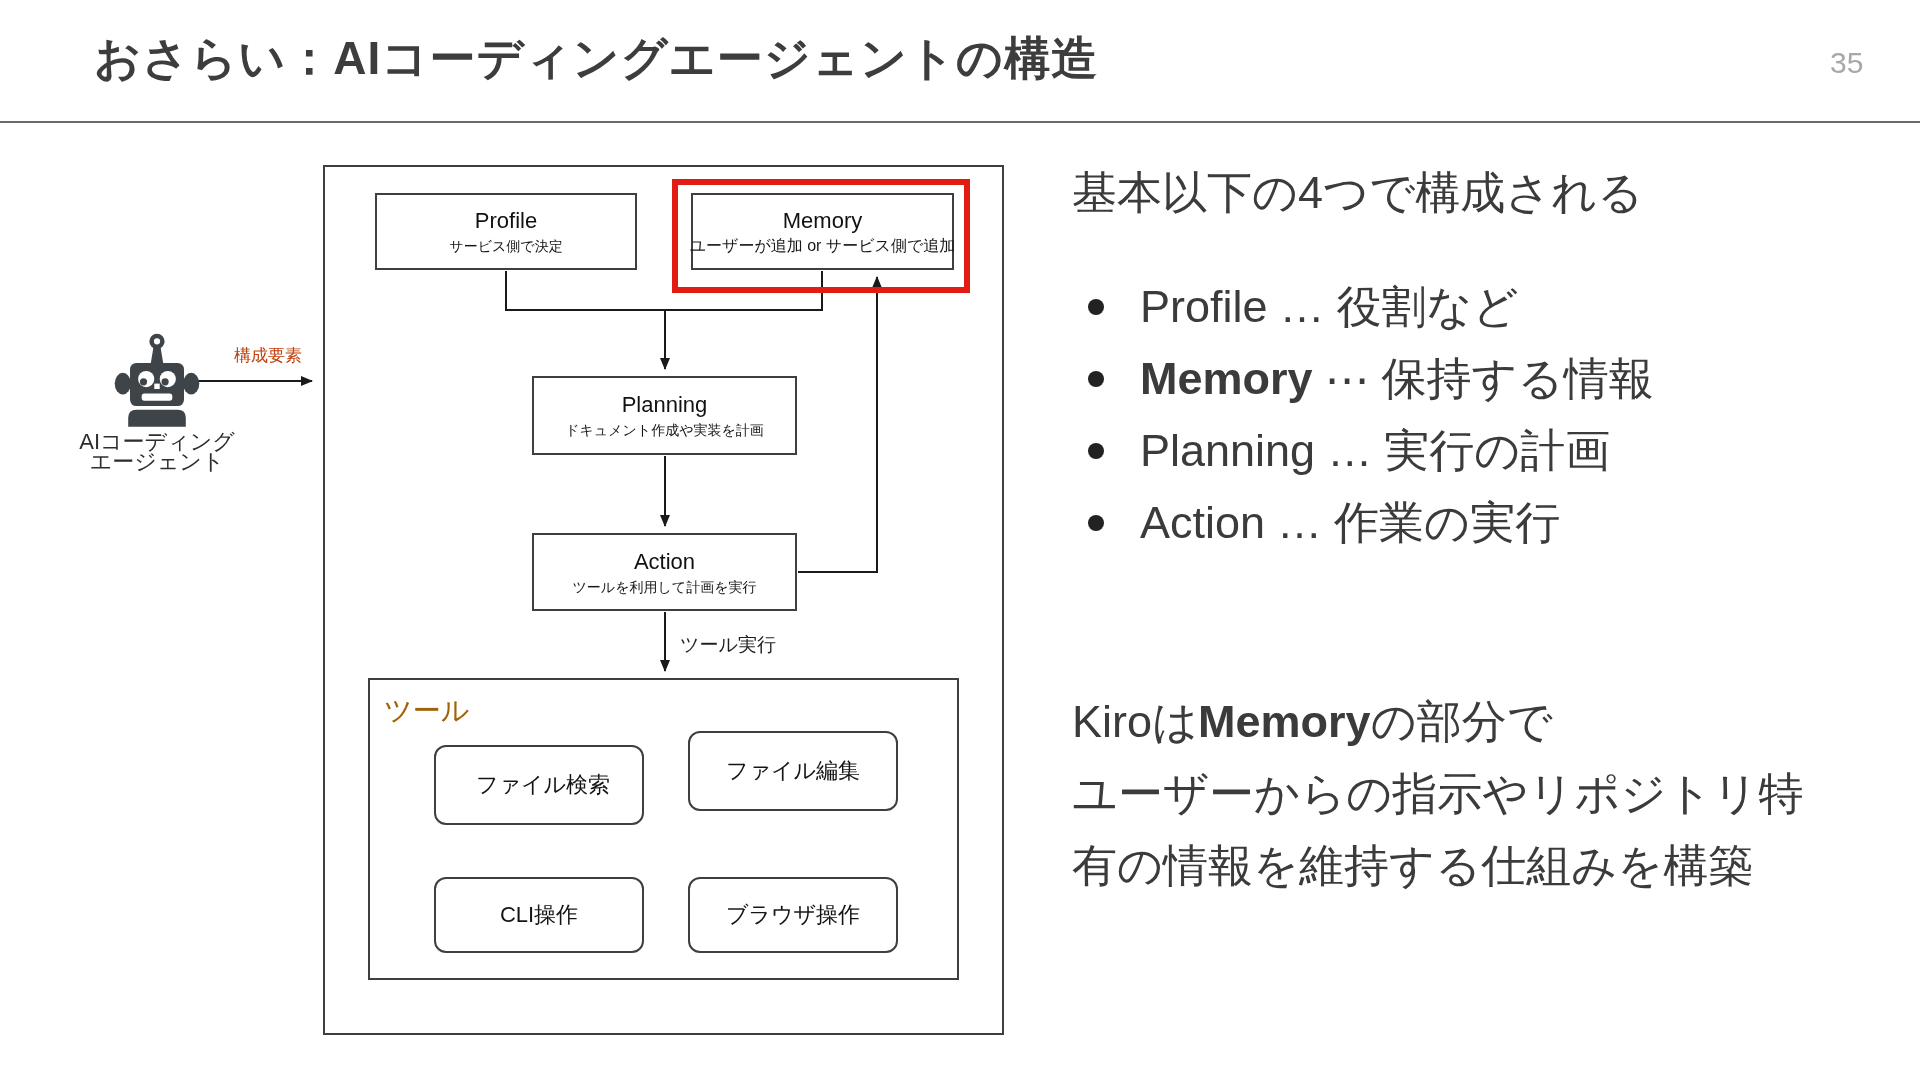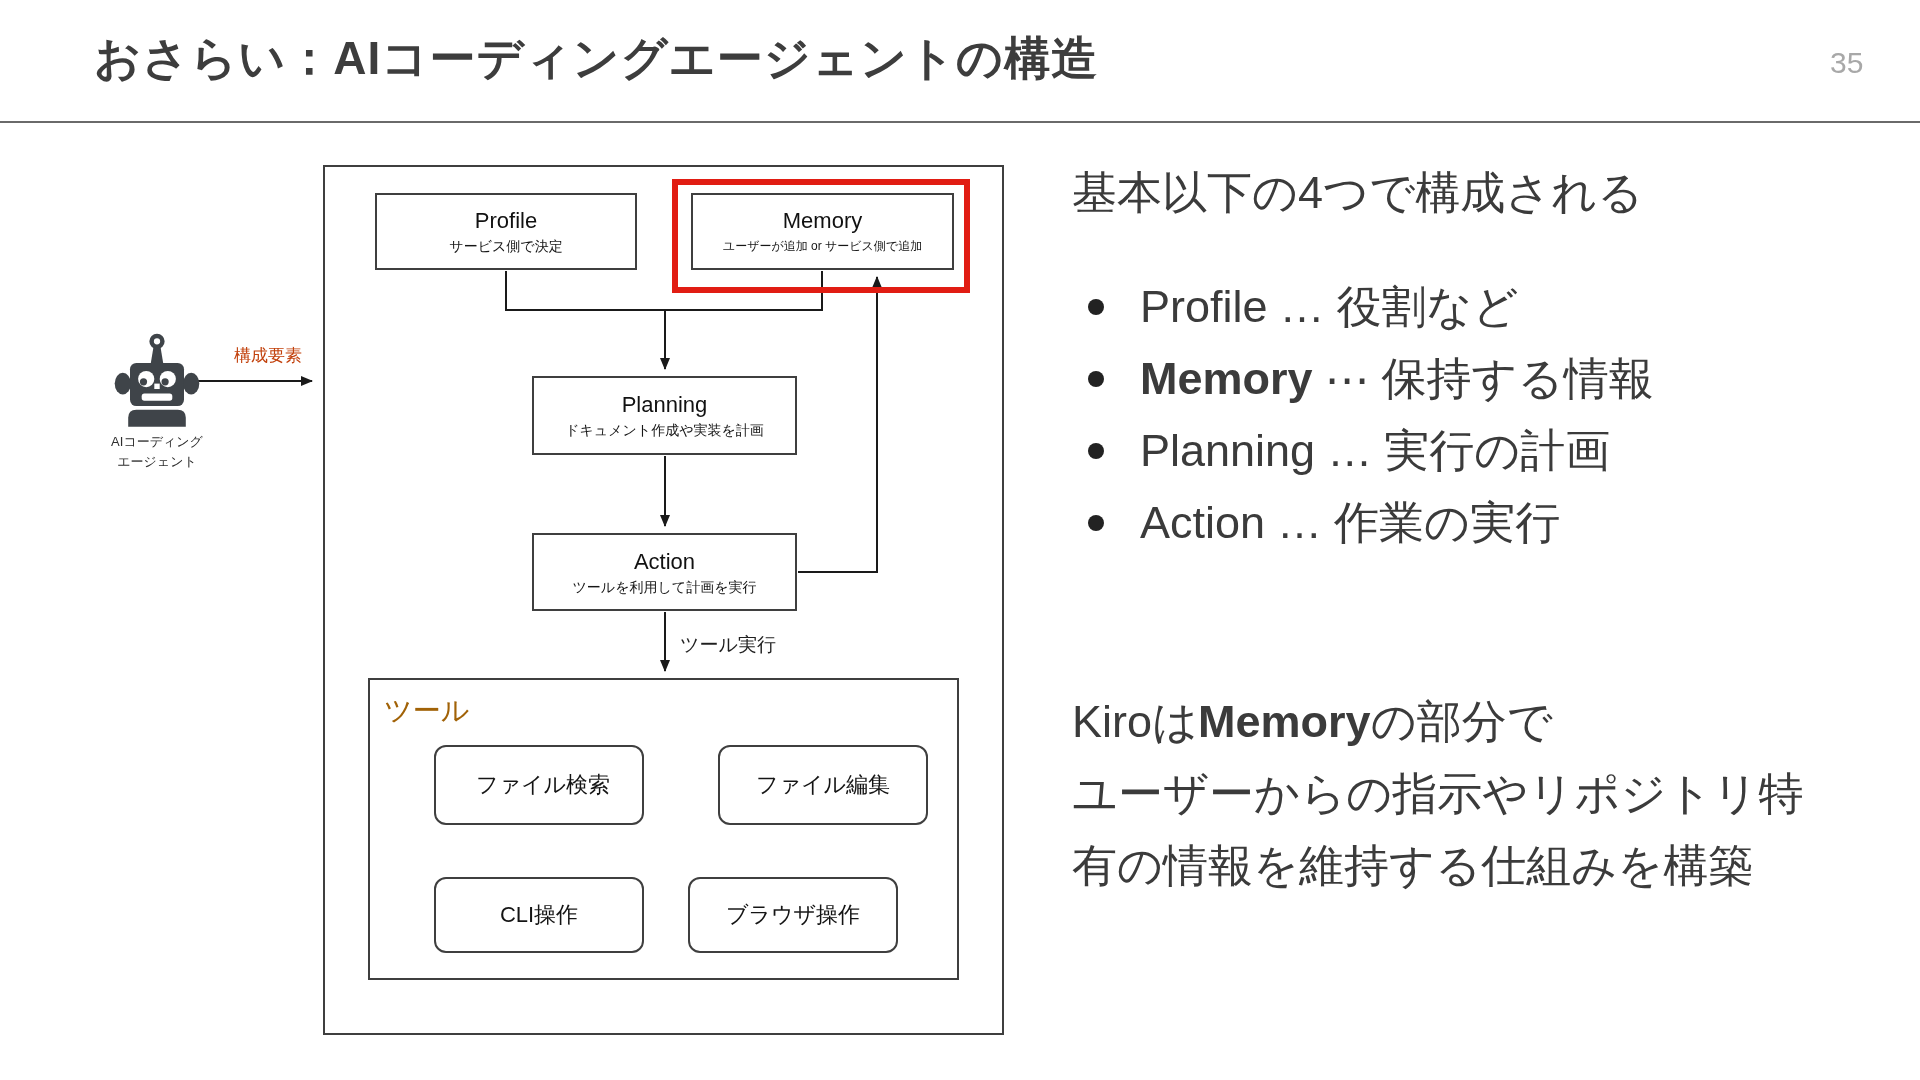--- a/index.html
+++ b/index.html
@@ -25,21 +25,21 @@
     background:#6a6a6a;
   }
 
   
   svg.connectors { position:absolute; left:0; top:0; z-index:1; }
 
   
   .agent-icon { position:absolute; left:112px; top:333px; z-index:2; }
   .agent-label {
     position:absolute; left:72px; top:432px; width:170px; z-index:2;
-    text-align:center; font-size:13px; line-height:20px; color:#2e2e2e;
+    text-align:center; font-size:22px; line-height:20px; color:#2e2e2e;
   }
   .arrow-label {
     position:absolute; left:208px; top:344px; width:120px; z-index:2;
     text-align:center; font-size:17px; color:#c2410c;
   }
 
   
   .outer-box {
     position:absolute; left:323px; top:165px; width:681px; height:870px;
     border:2px solid #3f3f3f; z-index:2; background:transparent;
@@ -47,21 +47,21 @@
   .node {
     position:absolute; z-index:2; background:#ffffff;
     border:2px solid #3f3f3f;
     display:flex; flex-direction:column; align-items:center; justify-content:center;
     text-align:center;
   }
   .node .node-title { font-size:22px; font-weight:500; color:#111; line-height:26px; }
   .node .node-sub   { font-size:14px; color:#161616; line-height:18px; margin-top:3px; white-space:nowrap; }
   .node.profile  { left:375px; top:193px; width:262px; height:77px; }
   .node.memory   { left:691px; top:193px; width:263px; height:77px; }
-  .node.memory .node-sub { font-size:12px; }
+  .node.memory .node-sub { font-size:16px; }
   .node.planning { left:532px; top:376px; width:265px; height:79px; }
   .node.action   { left:532px; top:533px; width:265px; height:78px; }
 
   .highlight {
     position:absolute; left:672px; top:179px; width:298px; height:114px;
     border:6px solid #e11d13; z-index:3; background:transparent;
   }
 
   .tool-exec-label {
     position:absolute; left:680px; top:632px; z-index:2;
@@ -76,21 +76,21 @@
     position:absolute; left:14px; top:12px;
     font-size:28px; color:#a16207;
   }
   .tool {
     position:absolute; width:210px; height:80px;
     border:2px solid #3f3f3f; border-radius:12px; background:#ffffff;
     display:flex; align-items:center; justify-content:center;
     font-size:22px; color:#141414;
   }
   .tool.t1 { left:64px;  top:65px;padding-left:8px; }
-  .tool.t2 { left:318px; top:65px;margin-left:30px; }
+  .tool.t2 { left:318px; top:51px; }
   .tool.t3 { left:64px;  top:197px; height:76px; }
   .tool.t4 { left:318px; top:197px; height:76px; }
 
   
   .panel { position:absolute; left:1072px; top:0; width:800px; z-index:2; color:#3b3b3b; }
   .intro {
     position:absolute; left:0; top:166px;
     font-size:45px; line-height:54px; white-space:nowrap;
   }
   .bullets { position:absolute; left:0; top:271px; list-style:none; }

